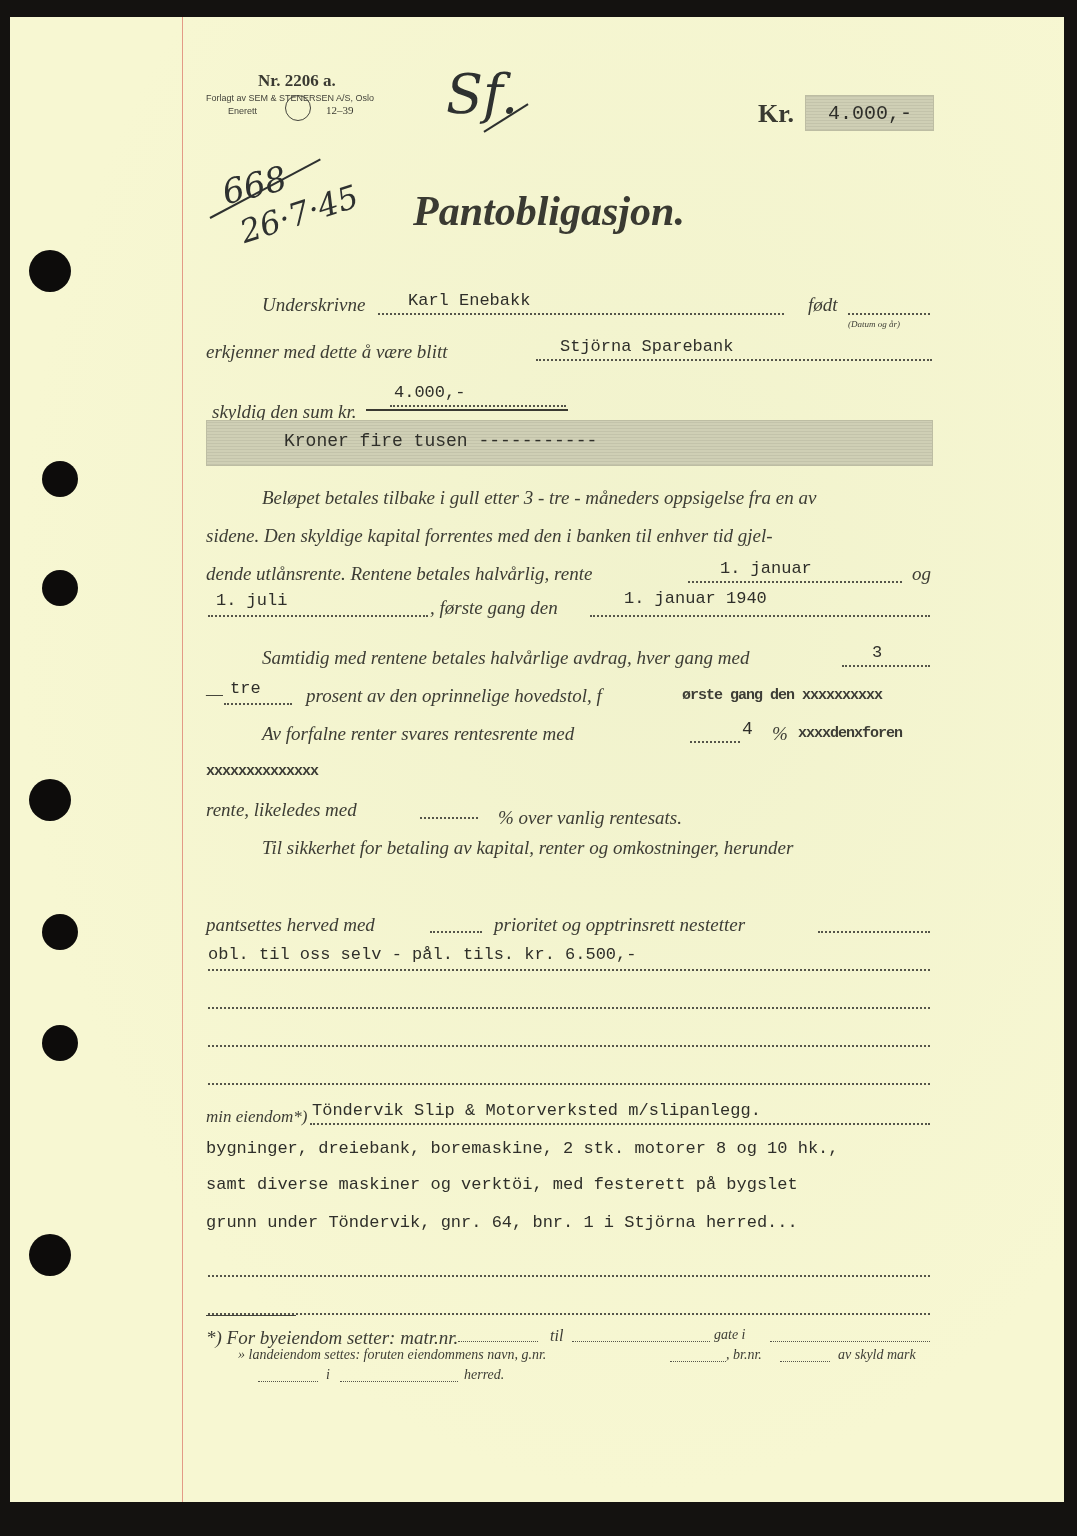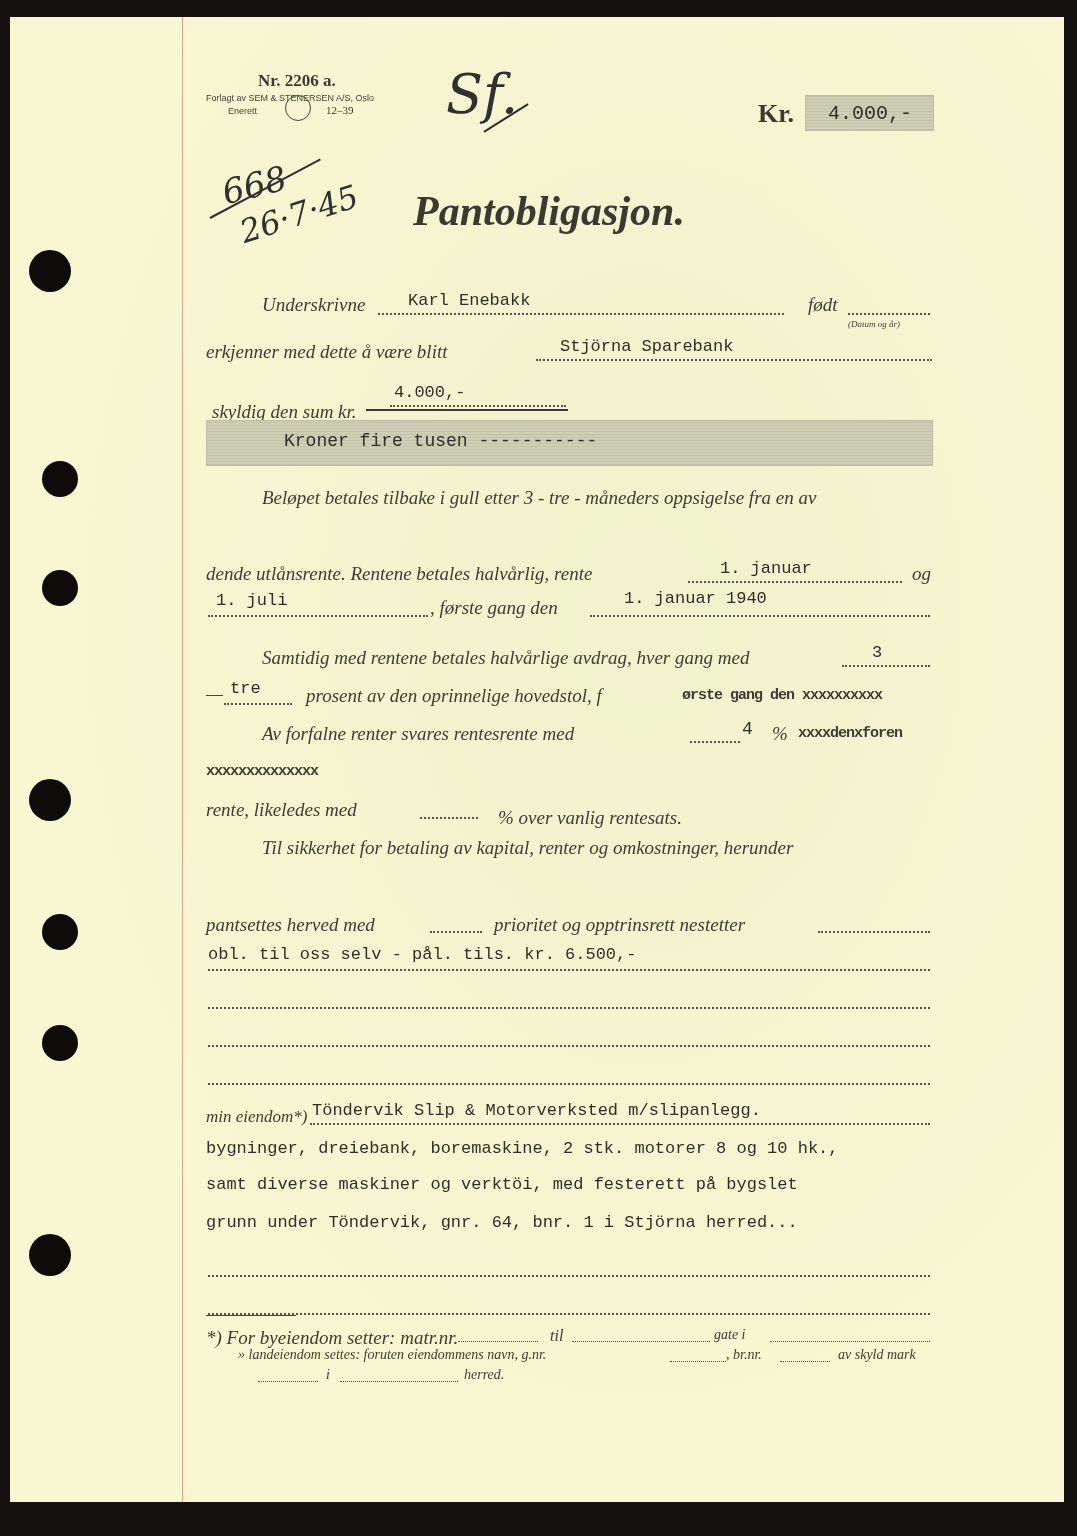--- a/index.html
+++ b/index.html
@@ -71,20 +71,21 @@
 
   <div class="abs ital" style="left:196px;top:384px;margin-left:6px;">skyldig den sum kr.</div>
   <div class="dots" style="left:380px;top:388px;width:176px;"></div>
   <div class="underline" style="left:356px;top:392px;width:202px;"></div>
   <div class="abs type" style="left:384px;top:366px;">4.000,-</div>
 
   <div class="shaded" style="left:196px;top:403px;width:725px;height:44px;"></div>
   <div class="abs type" style="left:274px;top:414px;font-size:18px;">Kroner fire tusen -----------</div>
 
   <div class="abs ital" style="left:252px;top:470px;">Beløpet betales tilbake i gull etter 3 - tre - måneders oppsigelse fra en av</div>
+  <div class="abs ital" style="left:196px;top:508px;">sidene. Den skyldige kapital forrentes med den i banken til enhver tid gjel-</div>
   <div class="abs ital" style="left:196px;top:546px;">dende utlånsrente. Rentene betales halvårlig, rente</div>
   <div class="dots" style="left:678px;top:564px;width:214px;"></div>
   <div class="abs type" style="left:710px;top:542px;">1. januar</div>
   <div class="abs ital" style="left:902px;top:546px;">og</div>
 
   <div class="dots" style="left:198px;top:598px;width:220px;"></div>
   <div class="abs type" style="left:206px;top:574px;">1. juli</div>
   <div class="abs ital" style="left:420px;top:580px;">, første gang den</div>
   <div class="dots" style="left:580px;top:598px;width:340px;"></div>
   <div class="abs type" style="left:614px;top:572px;">1. januar 1940</div>

